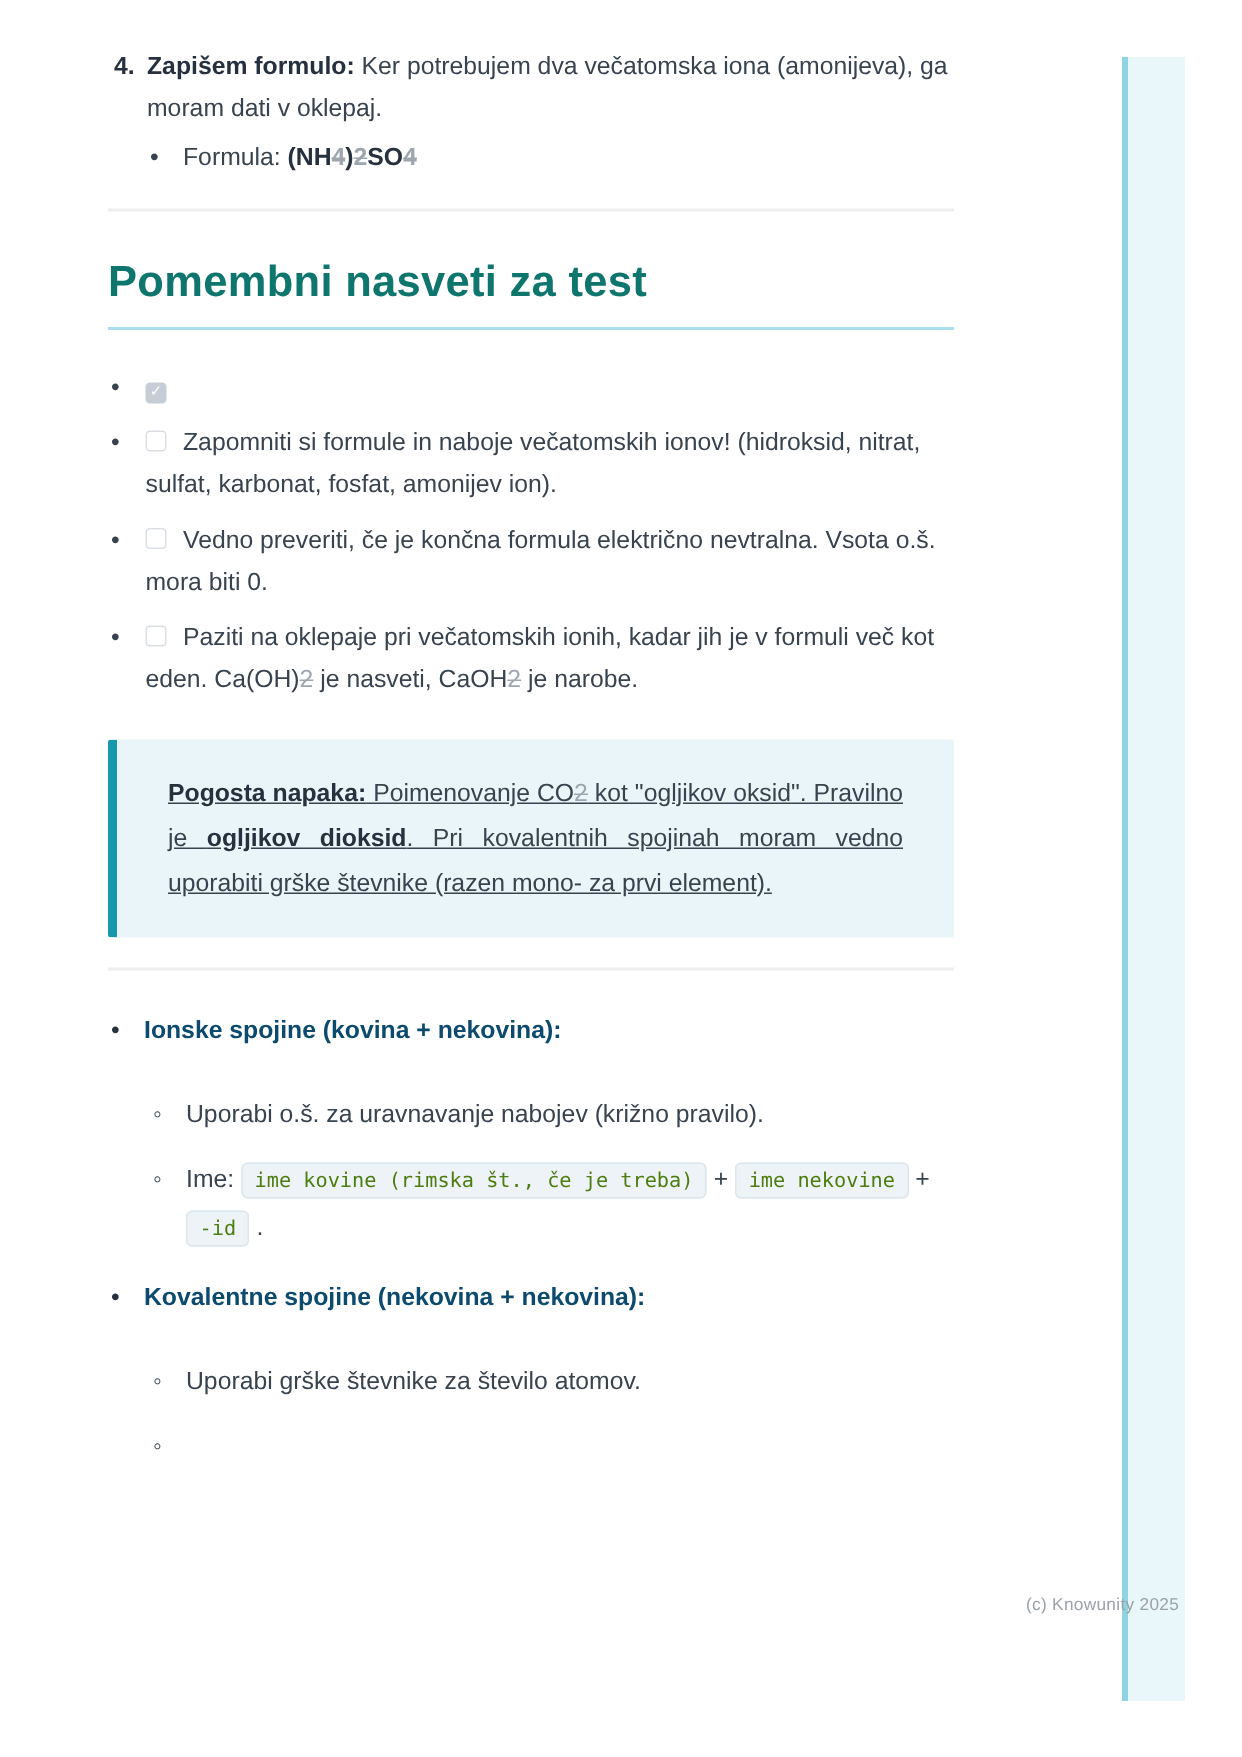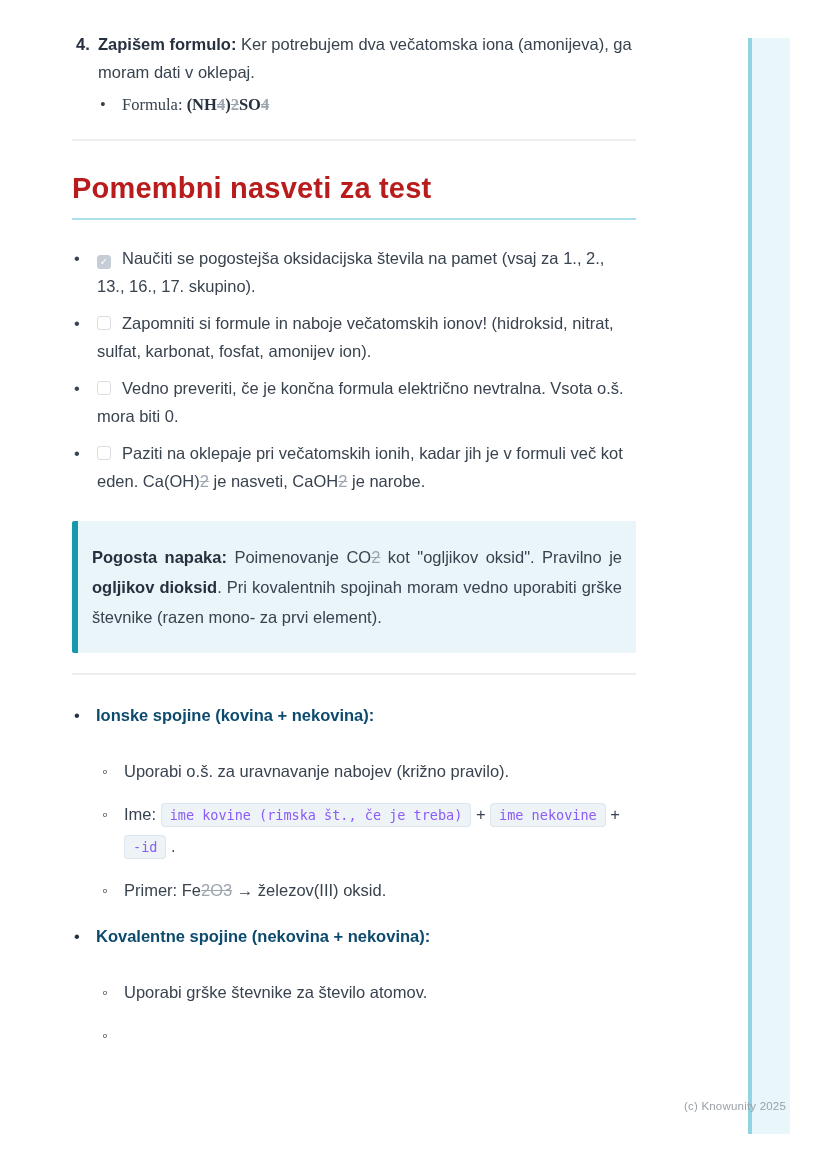--- a/index.html
+++ b/index.html
@@ -11,76 +11,77 @@
   }
   .content { position:absolute; left:72px; top:30px; width:564px; font-size:16.5px; line-height:28px; }
 
   
   .p-plain { }
   .p-bold { font-weight:700; color:#26303f; }
   .p-strike { color:#9da5ae; text-decoration:line-through; }
   .p-boldstrike { font-weight:700; color:#9da5ae; text-decoration:line-through; }
   .p-code {
     font-family:"DejaVu Sans Mono","Liberation Mono",monospace;
-    font-size:13.5px; color:#8b5cf6; background:#edf3f6;
+    font-size:13.5px; color:#4d7c0f; background:#edf3f6;
     border:1px solid #dce6ec; border-radius:4px; padding:3px 8px;
   }
 
   
   .step { position:relative; padding-left:26px; }
   .step-num { position:absolute; left:4px; top:0; }
-  ul.formula-list { list-style:none; margin-top:5px;font-family:Liberation Serif, serif; }
+  ul.formula-list { list-style:none; margin-top:5px; }
   ul.formula-list li { position:relative; padding-left:24px; }
   ul.formula-list li::before { content:"•"; position:absolute; left:2px; top:0; color:#39434f; }
 
   hr.divider { border:none; border-top:2px solid #eeeeee; margin-top:20px; }
 
   h2.section-title {
-    margin-top:30px; color:#b91c1c; font-size:29px; font-weight:800;
+    margin-top:30px; color:#0f766e; font-size:29px; font-weight:800;
     line-height:34px; letter-spacing:0.2px; padding-bottom:13px;
     border-bottom:2px solid #aadfec;
   }
 
   
   ul.checklist { list-style:none; margin-top:24px; }
   ul.checklist li { position:relative; padding-left:25px; margin-bottom:9px; }
   ul.checklist li::before { content:"•"; position:absolute; left:2px; top:0; color:#39434f; }
   .checkbox {
     display:inline-flex; align-items:center; justify-content:center;
     width:14px; height:14px; border-radius:3px; border:1px solid #d9dee4;
     background:#fff; margin-right:11px; vertical-align:-1px;
     font-size:10px; color:#fff; line-height:14px;
   }
   .checkbox[data-checked="true"] { background:#c6cdd6; border-color:#c6cdd6; }
   .checkbox[data-checked="true"]::after { content:"✓"; }
 
   
   .callout {
     margin-top:26px; background:#e9f5f8; border-left:6px solid #1898ad;
-    padding:21px 14px; text-align:justify; line-height:30px; border-radius:2px;
+    padding:21px 34px; text-align:justify; line-height:30px; border-radius:2px;
     color:#39434f;
+    text-decoration:underline;
   }
 
   
   ul.summary { list-style:none; margin-top:26px; }
   ul.summary > li { position:relative; padding-left:24px; margin-bottom:16px; }
   ul.summary > li::before { content:"•"; position:absolute; left:2px; top:0; color:#26303f; }
   .group-heading { font-weight:700; color:#0c4a6e; }
   ul.subitems { list-style:none; margin:27px 0 4px 6px; }
   ul.subitems li { position:relative; padding-left:22px; margin-bottom:12px; line-height:31px; }
   ul.subitems li::before { content:"◦"; position:absolute; left:0; top:0; color:#39434f; }
 
   
   .right-bar {
     position:absolute; left:748px; top:38px; width:42px; height:1096px;
     background:#e9f7fa; border-left:4px solid #90d4e4;
   }
 
   .footer {
-    position:absolute; left:684px; top:1100px; z-index:3;
+    position:absolute; left:684px; top:1064px; z-index:3;
     font-size:11.5px; color:#9aa1a8; letter-spacing:0.2px;
   }
 </style>
 </head>
 <body>
 
 <div class="content">
 
   <div class="step">
     <span class="step-num p-bold">4.</span>
@@ -89,21 +90,21 @@
       <li><span class="p-plain">Formula: </span><span class="p-bold">(NH</span><span class="p-boldstrike">4</span><span class="p-bold">)</span><span class="p-boldstrike">2</span><span class="p-bold">SO</span><span class="p-boldstrike">4</span></li>
     </ul>
   </div>
 
   <hr class="divider">
 
   <h2 class="section-title">Pomembni nasveti za test</h2>
 
   <ul class="checklist">
     <li>
-      <span class="checkbox" data-checked="true"></span><span><span class="p-plain">Naučiti se pogostejša oksidacijska števila na pamet (vsaj za 1., 2., 13., 16., 17. skupino).</span></span>
+      <span class="checkbox" data-checked="true"></span>
     </li>
     <li>
       <span class="checkbox" data-checked="false"></span><span><span class="p-plain">Zapomniti si formule in naboje večatomskih ionov! (hidroksid, nitrat, sulfat, karbonat, fosfat, amonijev ion).</span></span>
     </li>
     <li>
       <span class="checkbox" data-checked="false"></span><span><span class="p-plain">Vedno preveriti, če je končna formula električno nevtralna. Vsota o.š. mora biti 0.</span></span>
     </li>
     <li>
       <span class="checkbox" data-checked="false"></span><span><span class="p-plain">Paziti na oklepaje pri večatomskih ionih, kadar jih je v formuli več kot eden. Ca(OH)</span><span class="p-strike">2</span><span class="p-plain"> je nasveti, CaOH</span><span class="p-strike">2</span><span class="p-plain"> je narobe.</span></span>
     </li>
@@ -113,21 +114,20 @@
 
   <hr class="divider">
 
 
   <ul class="summary">
     <li>
       <span class="group-heading">Ionske spojine (kovina + nekovina):</span>
       <ul class="subitems">
         <li><span class="p-plain">Uporabi o.š. za uravnavanje nabojev (križno pravilo).</span></li>
         <li><span class="p-plain">Ime: </span><span class="p-code">ime kovine (rimska št., če je treba)</span><span class="p-plain"> + </span><span class="p-code">ime nekovine</span><span class="p-plain"> + </span><span class="p-code">-id</span><span class="p-plain"> .</span></li>
-        <li><span class="p-plain">Primer: Fe</span><span class="p-strike">2O3</span><span class="p-plain"> → železov(III) oksid.</span></li>
       </ul>
     </li>
     <li>
       <span class="group-heading">Kovalentne spojine (nekovina + nekovina):</span>
       <ul class="subitems">
         <li><span class="p-plain">Uporabi grške števnike za število atomov.</span></li>
         <li></li>
       </ul>
     </li>
   </ul>

